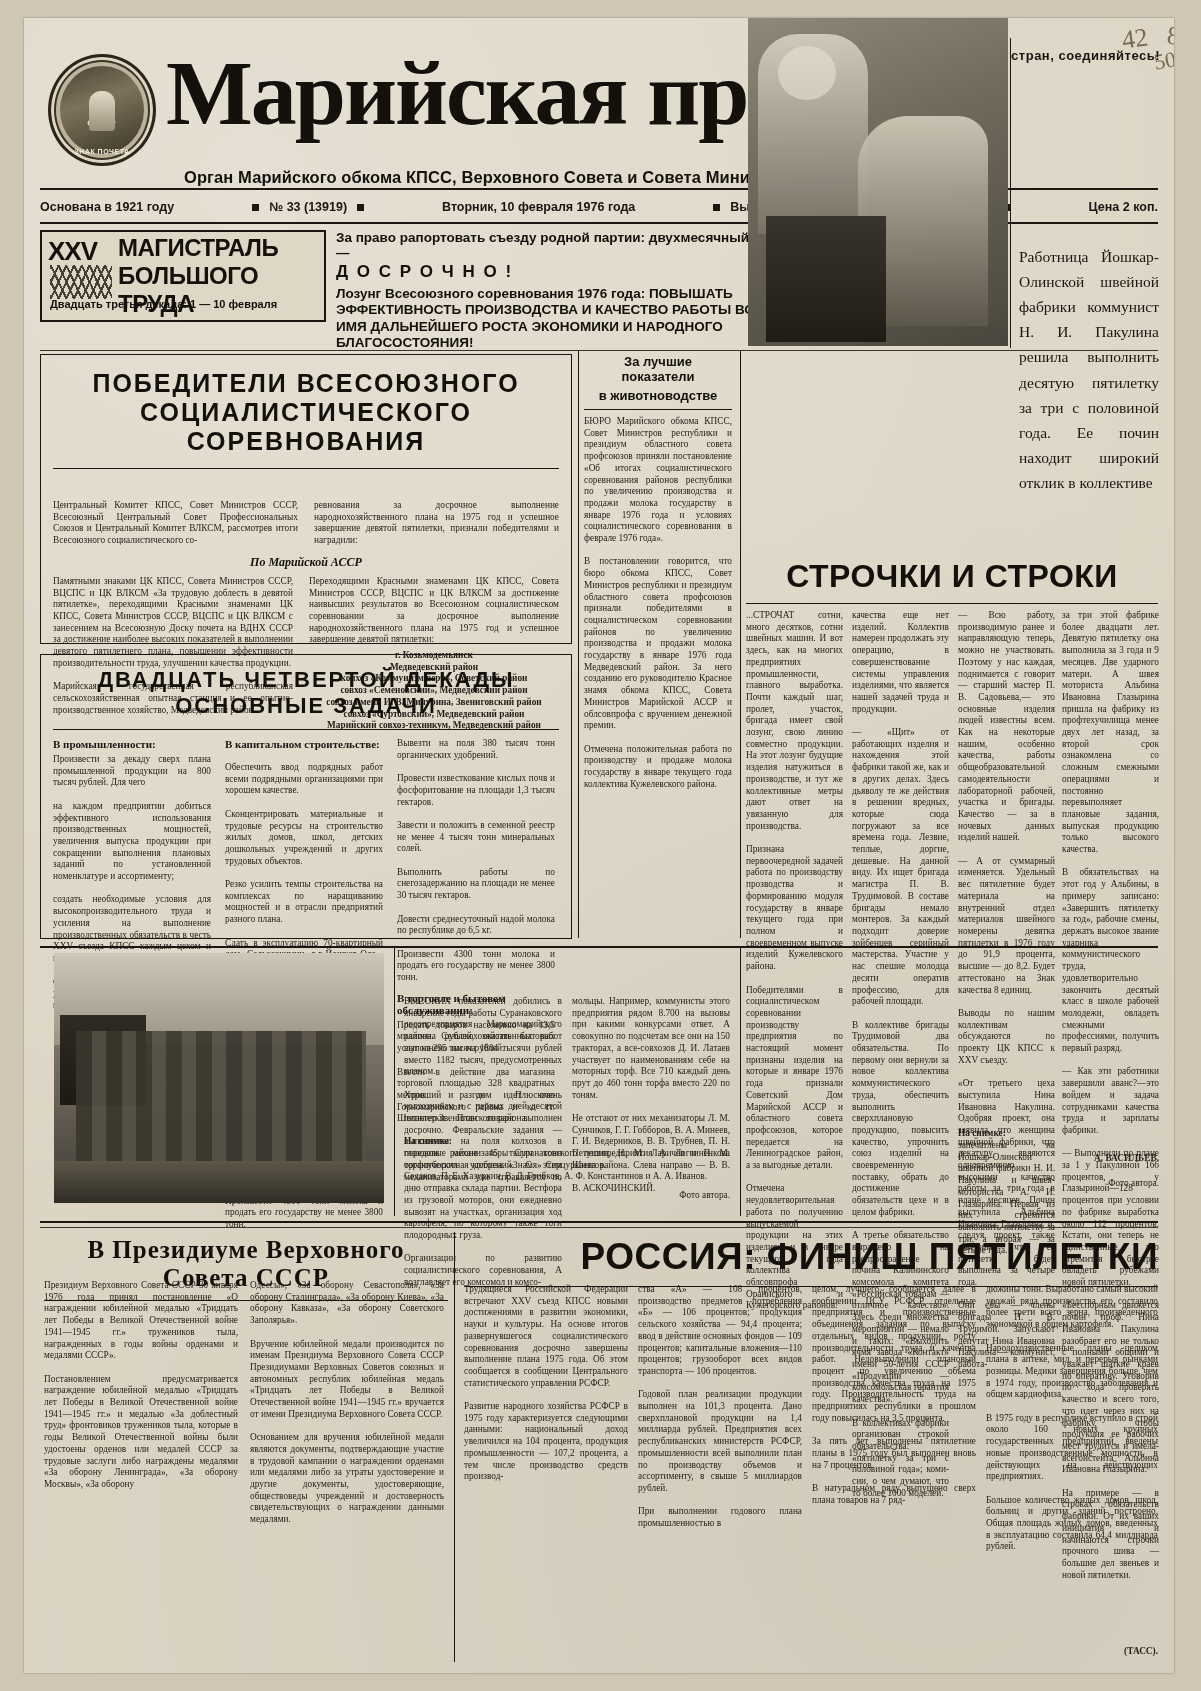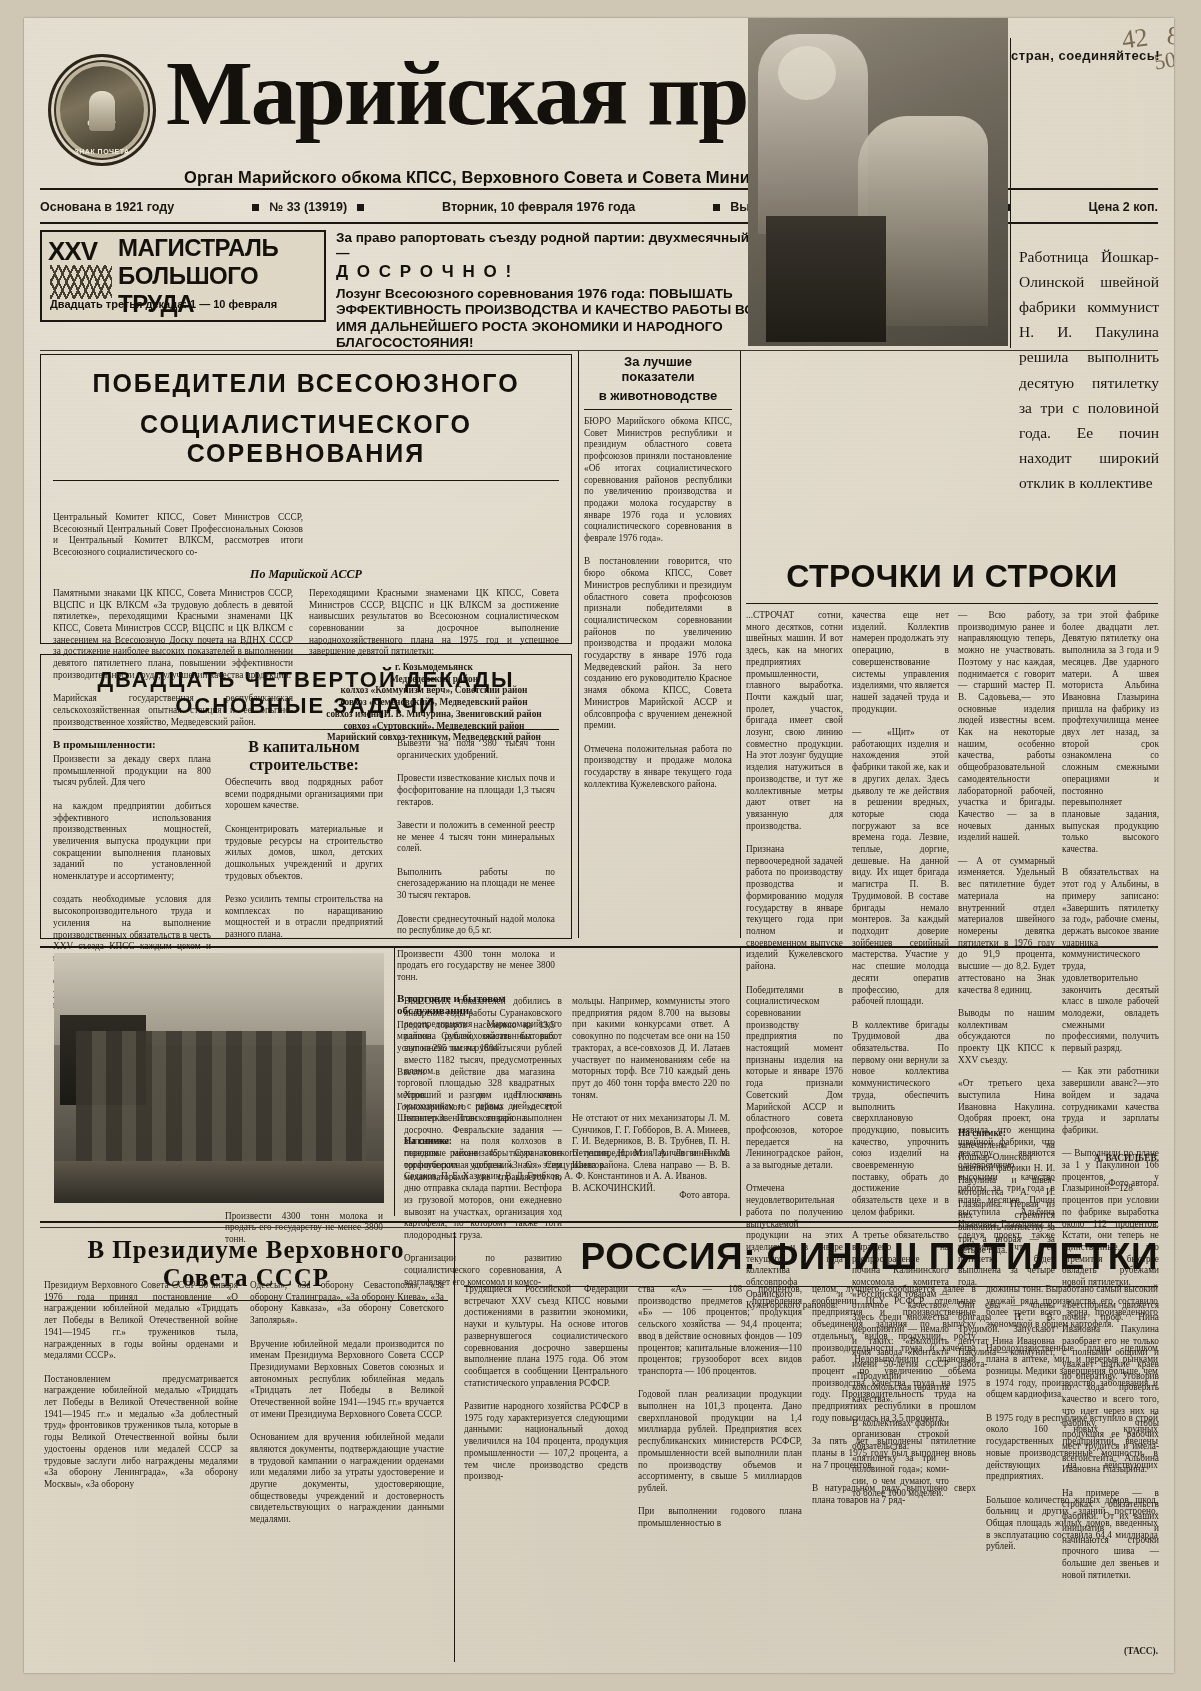--- a/index.html
+++ b/index.html
@@ -247,24 +247,25 @@
     <div class="v1"></div>
       <div class="v2"></div>
       <div class="mach"></div>
       <div class="hl"></div>
   </div>
 
   <div class="rightCol" style="top:226px;">Работница Йошкар-Олинской швейной фабрики коммунист Н. И. Пакулина решила выполнить десятую пятилетку за три с половиной года. Ее почин находит широкий отклик в коллективе</div>
 
   <div class="box" style="position:absolute;left:16px;top:336px;width:532px;height:290px;padding:10px 12px;box-sizing:border-box;">
     <div class="hl1" style="font-size:25px;margin-top:4px;">ПОБЕДИТЕЛИ   ВСЕСОЮЗНОГО</div>
-    <div class="hl1" style="font-size:25px;margin-top:12px;">СОЦИАЛИСТИЧЕСКОГО СОРЕВНОВАНИЯ</div>
+    <div class="hl1" style="font-size:25px;margin-top:0;">СОЦИАЛИСТИЧЕСКОГО СОРЕВНОВАНИЯ</div>
     <div class="sep" style="margin:12px 0 8px;"></div>
     <div style="display:flex;gap:16px;margin-top:31px;">
       <div class="col" style="position:static;width:250px;">Центральный Комитет КПСС, Совет Министров СССР, Всесоюзный Центральный Совет Профессиональных Союзов и Центральный Комитет ВЛКСМ, рассмотрев итоги Всесоюзного социалистического со-</div>
+      <div class="col" style="position:static;width:250px;">ревнования за досрочное выполнение народнохозяйственного плана на 1975 год и успешное завершение девятой пятилетки, признали победителями и наградили:</div>
     </div>
     <div class="smallhead" style="margin:8px 0 6px;font-style:italic;font-family:'Liberation Serif',serif;font-size:12px;">По Марийской АССР</div>
     <div style="display:flex;gap:16px;">
       <div class="col" style="position:static;width:250px;white-space:pre-line;">Памятными знаками ЦК КПСС, Совета Министров СССР, ВЦСПС и ЦК ВЛКСМ «За трудовую доблесть в девятой пятилетке», переходящими Красными знаменами ЦК КПСС, Совета Министров СССР, ВЦСПС и ЦК ВЛКСМ с занесением на Всесоюзную Доску почета на ВДНХ СССР за достижение наиболее высоких показателей в выполнении девятого пятилетнего плана, повышении эффективности производительности труда, улучшении качества продукции.
 
 Марийская государственная республиканская сельскохозяйственная опытная станция и ее опытно-производственное хозяйство, Медведевский район.</div>
       <div style="width:250px;">
         <div class="col" style="position:static;width:250px;">Переходящими Красными знаменами ЦК КПСС, Совета Министров СССР, ВЦСПС и ЦК ВЛКСМ за достижение наивысших результатов во Всесоюзном социалистическом соревновании за досрочное выполнение народнохозяйственного плана на 1975 год и успешное завершение девятой пятилетки:</div>
         <div class="col center bold" style="position:static;width:250px;margin-top:4px;">г. Козьмодемьянск</div>
         <div class="col center bold" style="position:static;width:250px;">Медведевский район</div>
@@ -286,21 +287,21 @@
         <div class="bold" style="font-size:11px;margin-bottom:4px;">В промышленности:</div>
         <div class="col" style="position:static;width:158px;white-space:pre-line;">Произвести за декаду сверх плана промышленной продукции на 800 тысяч рублей. Для чего
 
 на каждом предприятии добиться эффективного использования производственных мощностей, увеличения выпуска продукции при сокращении выполнения плановых заданий по установленной номенклатуре и ассортименту;
 
 создать необходимые условия для высокопроизводительного труда и усиления на выполнение производственных обязательств в честь XXV съезда КПСС каждым цехом и производственным участком;
 
 особое внимание обратить на улучшение производства и улучшение качественных показателей работы.</div>
       </div>
       <div style="width:158px;">
-        <div class="bold" style="font-size:16px;margin-bottom:3px;text-align:center;">В капитальном строительстве:</div>
+        <div class="bold" style="font-size:11px;margin-bottom:12px;">В капитальном строительстве:</div>
         <div class="col" style="position:static;width:158px;white-space:pre-line;">Обеспечить ввод подрядных работ всеми подрядными организациями при хорошем качестве.
 
 Сконцентрировать материальные и трудовые ресурсы на строительство жилых домов, школ, детских дошкольных учреждений и других трудовых объектов.
 
 Резко усилить темпы строительства на комплексах по наращиванию мощностей и в отрасли предприятий разного плана.
 
 Сдать в эксплуатацию 70-квартирный дом «Сельхозхимии» в г. Йошкар-Оле.</div>
         <div class="bold" style="font-size:11px;margin:8px 0 4px;">В сельском хозяйстве:</div>
         <div class="col" style="position:static;width:158px;white-space:pre-line;">Вывезти на поля 380 тысяч тонн органических удобрений.
 

